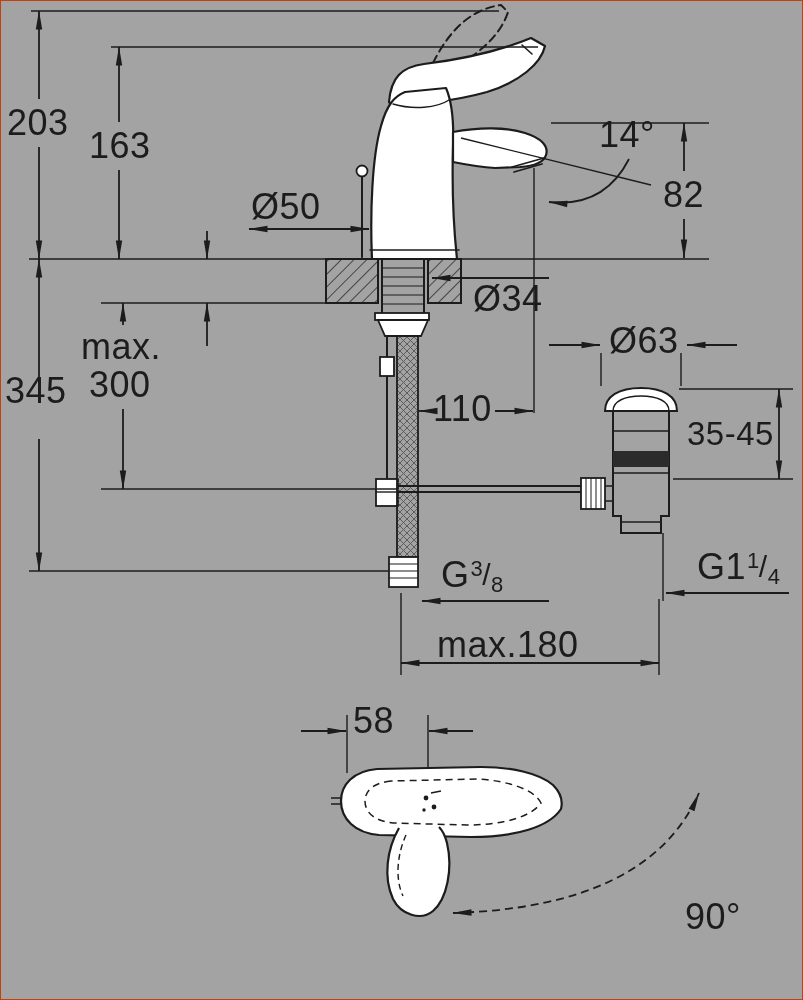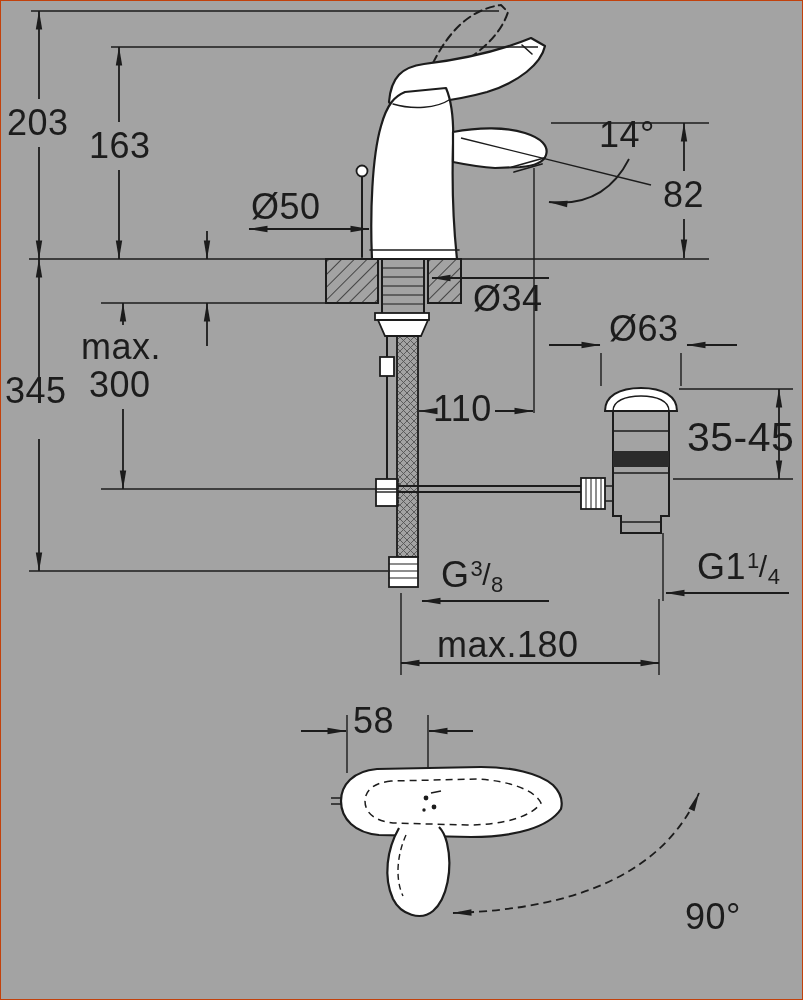--- a/index.html
+++ b/index.html
@@ -1,21 +1,21 @@
 <!DOCTYPE html>
 <html><head>
 <meta charset="utf-8">
 <style>
   *{margin:0;padding:0;box-sizing:border-box}
   html,body{background:#ffffff}
   body{font-family:"Liberation Sans", sans-serif;color:#1c1c1c}
   #stage{position:relative;width:803px;height:1000px;background:#a3a3a3;border:1px solid #c2410c;overflow:hidden}
   #stage svg{position:absolute;left:0;top:0}
   .lbl{position:absolute;font-size:36px;line-height:1.02;color:#1c1c1c;white-space:nowrap;letter-spacing:.5px}
-  .lbl.s31{font-size:41px}
+  .lbl.s31{font-size:33px}
   .frac{display:inline-block}
   .frac .num{font-size:22px;position:relative;top:-11px;left:1px}
   .frac .sl{font-size:30px;position:relative;top:-2px}
   .frac .den{font-size:22px;position:relative;top:5px}
 </style>
 </head>
 <body>
 
 <div id="stage">
 
@@ -139,21 +139,21 @@
   <div class="lbl" style="left:6px;top:104px">203</div>
   <div class="lbl" style="left:88px;top:127px">163</div>
   <div class="lbl" style="left:250px;top:188px">Ø50</div>
   <div class="lbl" style="left:598px;top:116px">14°</div>
   <div class="lbl" style="left:662px;top:176px">82</div>
   <div class="lbl" style="left:472px;top:280px">Ø34</div>
   <div class="lbl" style="left:80px;top:328px">max.</div>
   <div class="lbl" style="left:88px;top:366px">300</div>
   <div class="lbl" style="left:4px;top:372px">345</div>
   <div class="lbl" style="left:432px;top:390px">110</div>
-  <div class="lbl" style="left:608px;top:310px">Ø63</div>
+  <div class="lbl" style="left:608px;top:322px">Ø63</div>
   <div class="lbl s31" style="left:686px;top:416px">35-45</div>
 
   <div class="lbl" style="left:440px;top:556px">
     <span>G</span><span class="frac"><span class="num">3</span><span class="sl">/</span><span class="den">8</span></span>
   </div>
 
   <div class="lbl" style="left:696px;top:548px">
     <span>G1</span><span class="frac"><span class="num">1</span><span class="sl">/</span><span class="den">4</span></span>
   </div>
 

